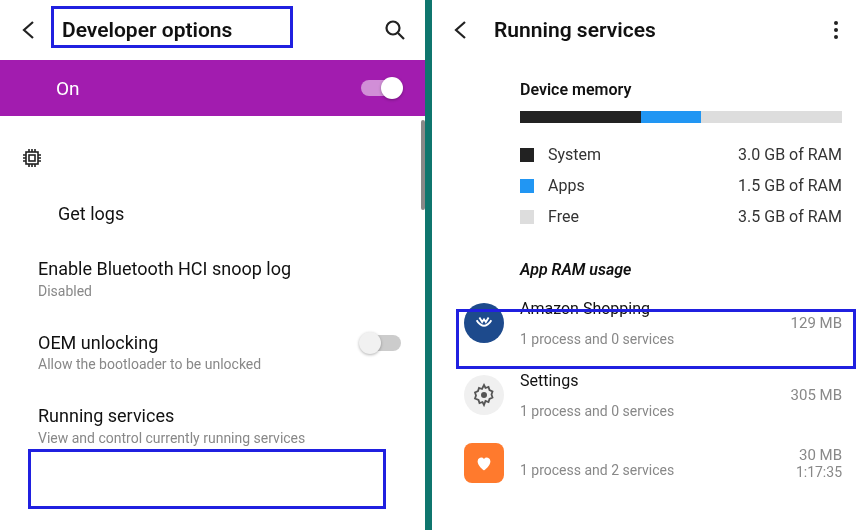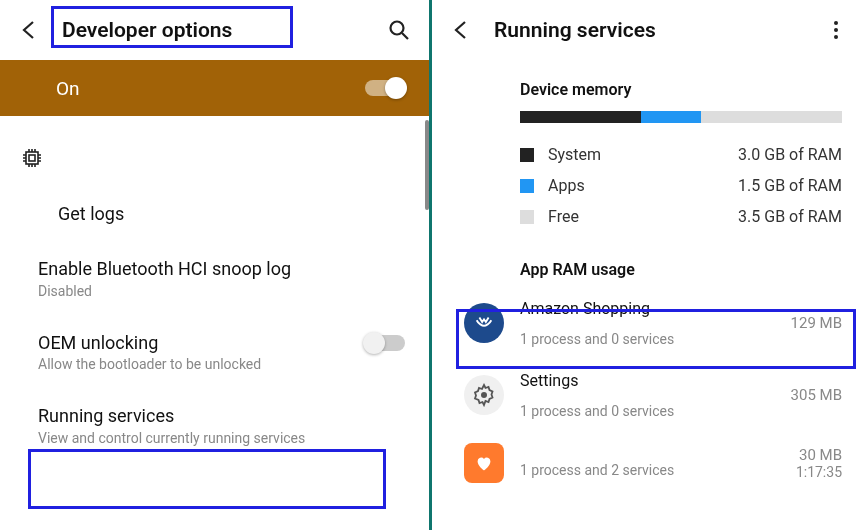--- a/index.html
+++ b/index.html
@@ -9,21 +9,21 @@
       width: 866px;
       height: 530px;
       display: flex;
     }
     .panel {
       height: 100%;
       overflow: hidden;
     }
     .panel-left {
       width: 432px;
-      border-right: 3px solid #0f766e;
+      border-right: 7px solid #0f766e;
       position: relative;
     }
     .panel-right {
       width: 434px;
     }
     
     .header {
       height: 60px;
       display: flex;
       align-items: center;
@@ -42,21 +42,21 @@
       margin-left: 20px;
       flex: 1;
     }
     .header-action {
       width: 24px;
       height: 24px;
       cursor: pointer;
     }
     
     .on-strip {
-      background: #a16207;
+      background: #a21caf;
       height: 56px;
       display: flex;
       align-items: center;
       padding: 0 24px 0 56px;
       color: #fff;
     }
     .on-label {
       font-size: 19px;
       font-weight: 400;
       flex: 1;
@@ -166,20 +166,21 @@
     }
     .mem-value {
       font-size: 16px;
       color: #333;
     }
     .section-title-2 {
       font-size: 16px;
       font-weight: 600;
       color: #111;
       padding: 28px 24px 8px 88px;
+      font-style: italic;
     }
     .app-row {
       display: flex;
       align-items: center;
       padding: 12px 24px 12px 32px;
       cursor: pointer;
       position: relative;
     }
     .app-icon {
       width: 40px;

